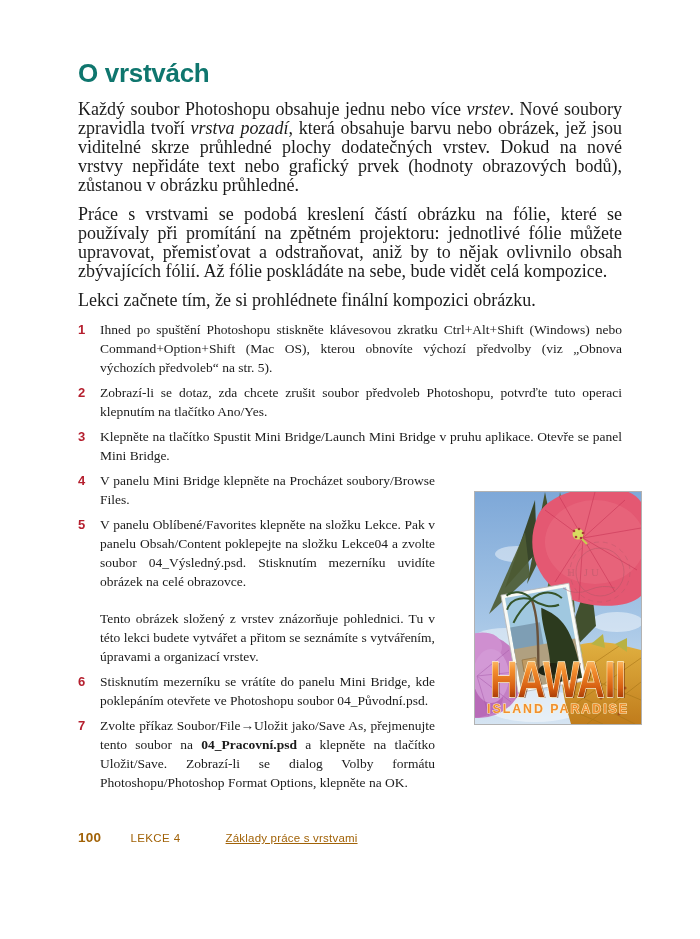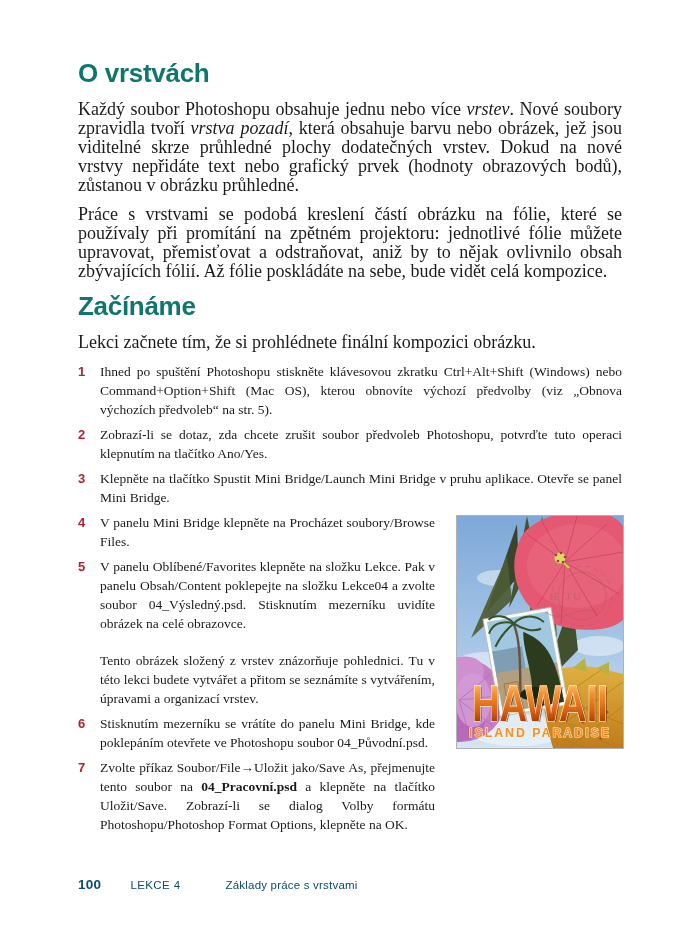--- a/index.html
+++ b/index.html
@@ -10,40 +10,39 @@
         line-height:30px;color:#0f766e;margin:0 0 12px;letter-spacing:-0.3px;}
   .h2gap{margin-top:27px;}
   p.body{font-size:18px;line-height:19px;text-align:justify;margin:0 0 10px;}
   .steps{margin:2px 0 0;padding:0;list-style:none;}
   .step{position:relative;padding-left:22px;margin:0 0 6px;font-size:13.5px;line-height:19px;
         text-align:justify;}
   .step-num{position:absolute;left:0;top:0;font-family:"Liberation Sans",sans-serif;
         font-weight:bold;font-size:13px;line-height:19px;color:#b51f2e;}
   .step-note{padding-left:22px;margin:18px 0 6px;font-size:13.5px;line-height:19px;text-align:justify;}
   .wrap-zone{position:relative;width:357px;min-height:240px;}
-  .postcard{position:absolute;left:378px;top:2px;margin:0;width:166px;height:232px;
+  .postcard{position:absolute;left:378px;top:2px;margin:18px;width:166px;height:232px;
         border:1px solid #b2b2b2;background:#bef264;}
   .closing{margin-top:5px;}
-  .footer{position:absolute;left:78px;top:877px;display:flex;align-items:baseline;
-        font-family:"Liberation Sans",sans-serif;color:#0c4a6e;}
+  .footer{position:absolute;left:78px;top:830px;display:flex;align-items:baseline;
+        font-family:"Liberation Sans",sans-serif;color:#a16207;}
   .footer .pn{font-weight:bold;font-size:13.5px;margin-right:29px;letter-spacing:0.3px;}
   .footer .lesson{font-size:11.5px;margin-right:45px;letter-spacing:0.4px;}
-  .footer .chapter{font-size:11.5px;letter-spacing:0.2px;}
+  .footer .chapter{font-size:11.5px;letter-spacing:0.2px;text-decoration:underline;}
 </style>
 </head>
 <body>
 
 <div class="page">
   <div class="content">
 
     <h1 class="section">O vrstvách</h1>
     <p class="body"><span>Každý soubor Photoshopu obsahuje jednu nebo více </span><span style="font-style: italic;">vrstev</span><span>. Nové soubory zpravidla tvoří </span><span style="font-style: italic;">vrstva pozadí</span><span>, která obsahuje barvu nebo obrázek, jež jsou viditelné skrze průhledné plochy dodatečných vrstev. Dokud na nové vrstvy nepřidáte text nebo grafický prvek (hodnoty obrazových bodů), zůstanou v obrázku průhledné.</span></p>
     <p class="body">Práce s vrstvami se podobá kreslení částí obrázku na fólie, které se používaly při promítání na zpětném projektoru: jednotlivé fólie můžete upravovat, přemisťovat a odstraňovat, aniž by to nějak ovlivnilo obsah zbývajících fólií. Až fólie poskládáte na sebe, bude vidět celá kompozice.</p>
 
-    <h1 class="section h2gap">Začínáme</h1>
     <p class="body">Lekci začnete tím, že si prohlédnete finální kompozici obrázku.</p>
 
     <div class="steps">
       <div class="step">
         <span class="step-num">1</span>
         <span><span>Ihned po spuštění Photoshopu stiskněte klávesovou zkratku Ctrl+Alt+Shift (Windows) nebo Command+Option+Shift (Mac OS), kterou obnovíte výchozí předvolby (viz „Obnova výchozích předvoleb“ na str. 5).</span></span>
       </div>
       <div class="step">
         <span class="step-num">2</span>
         <span><span>Zobrazí-li se dotaz, zda chcete zrušit soubor předvoleb Photoshopu, potvrďte tuto operaci klepnutím na tlačítko Ano/Yes.</span></span>

